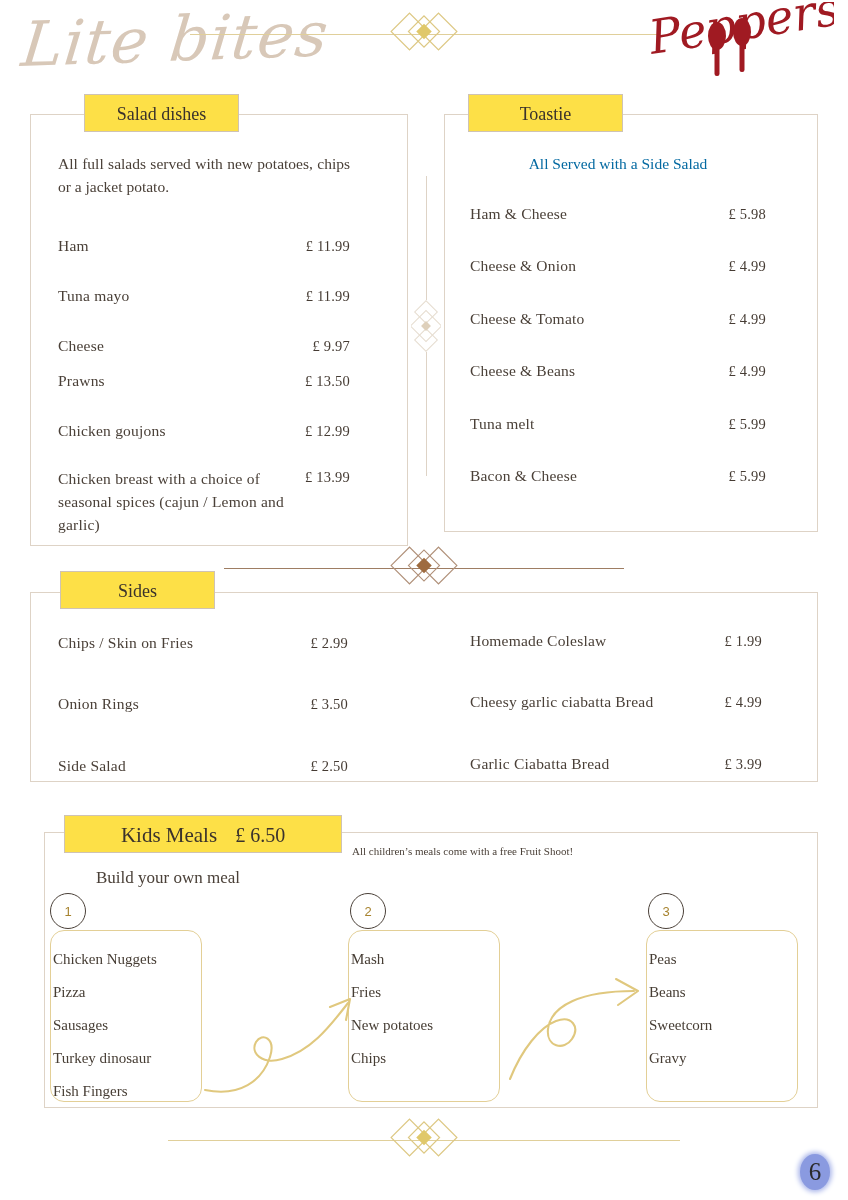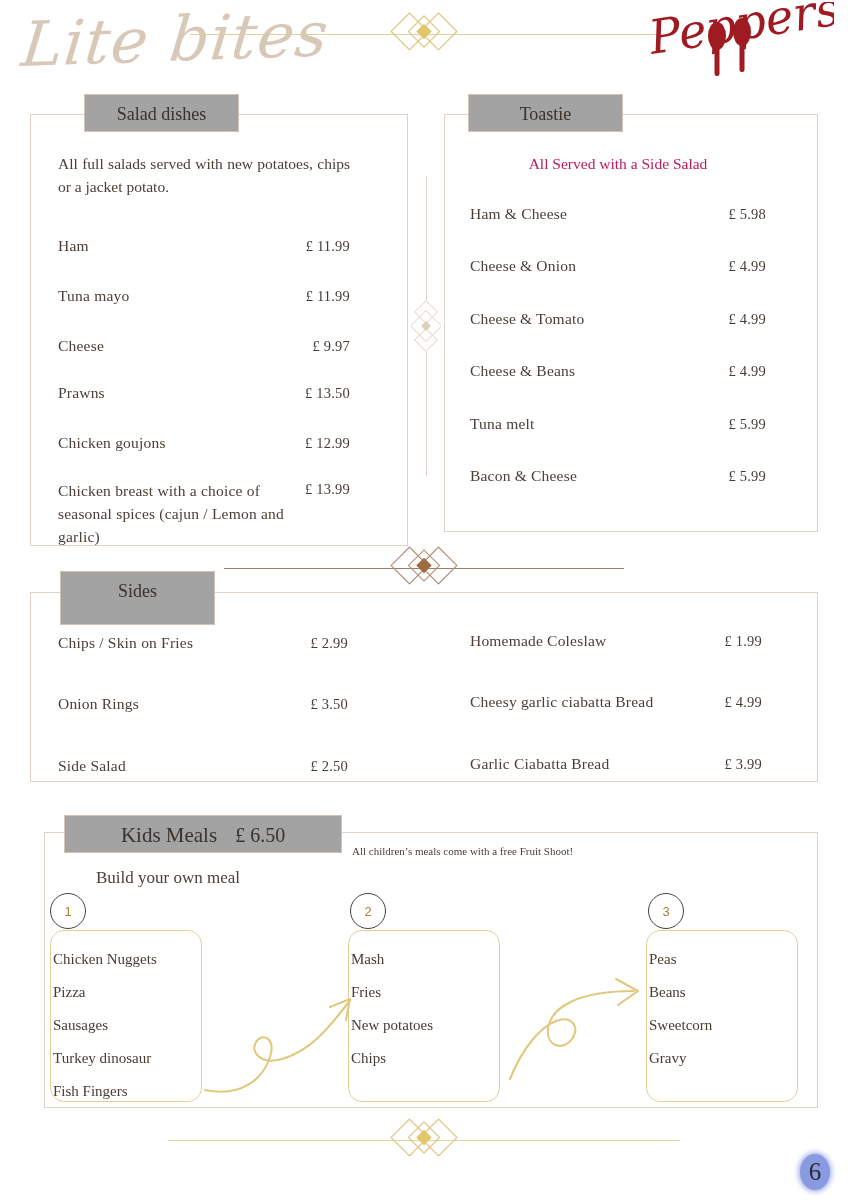--- a/index.html
+++ b/index.html
@@ -59,21 +59,21 @@
 
   
   .frame {
     position: absolute;
     border: 1px solid #ded3c6;
     background: #fff;
     box-sizing: border-box;
   }
   .frame-title {
     position: absolute;
-    background: #a3a3a3;
+    background: #fde047;
     border: 1px solid #cfc3b4;
     box-sizing: border-box;
     text-align: center;
     z-index: 4;
     color: #3a322c;
     white-space: nowrap;
   }
 
   
   .rows { position: absolute; left: 0; right: 0; }
@@ -94,21 +94,21 @@
     white-space: nowrap;
   }
   .intro {
     font-size: 15.5px;
     line-height: 1.5;
     color: #4a4038;
     text-align: justify;
   }
   .center-note {
     font-size: 15.5px;
-    color: #be185d;
+    color: #0369a1;
     text-align: center;
   }
 
   
   .vdiv {
     position: absolute;
     width: 1px;
     background: #ded3c6;
   }
   .vdiv-orn {
@@ -238,21 +238,21 @@
   <div class="row" style="margin-top:28px;">
     <span class="nm">Tuna mayo</span>
     <span class="sp"></span>
     <span class="pr">£ 11.99</span>
   </div>
   <div class="row" style="margin-top:28px;">
     <span class="nm">Cheese</span>
     <span class="sp"></span>
     <span class="pr">£ 9.97</span>
   </div>
-  <div class="row" style="margin-top:24px;">
+  <div class="row" style="margin-top:12px;">
     <span class="nm">Prawns</span>
     <span class="sp"></span>
     <span class="pr">£ 13.50</span>
   </div>
   <div class="row" style="margin-top:28px;text-align:center;">
     <span class="nm">Chicken goujons</span>
     <span class="sp"></span>
     <span class="pr">£ 12.99</span>
   </div>
   <div class="row" style="margin-top:24px; align-items:flex-start;">
@@ -321,21 +321,21 @@
     <g fill="none" stroke="#b09079" stroke-width="1.1">
       <rect x="15.5" y="9.5" width="26" height="26" transform="rotate(45 28.5 22.5)"></rect>
       <rect x="44.5" y="9.5" width="26" height="26" transform="rotate(45 57.5 22.5)"></rect>
       <rect x="32" y="11.5" width="22" height="22" transform="rotate(45 43 22.5)"></rect>
     </g>
     <rect x="37.5" y="17" width="11" height="11" transform="rotate(45 43 22.5)" fill="#9e6b3f"></rect>
   </svg>
 </div>
 
 <div class="frame" style="left:30px; top:592px; width:788px; height:190px;"></div>
-<div class="frame-title" style="left:60px; top:571px; width:155px; height:54px; line-height:38px; font-size:18px;">
+<div class="frame-title" style="left:60px; top:571px; width:155px; height:38px; line-height:38px; font-size:18px;">
   <span>Sides</span>
 </div>
 
 <div class="rows" style="left:58px; width:290px; top:632px;">
   <div class="row">
     <span class="nm">Chips / Skin on Fries</span>
     <span class="sp"></span>
     <span class="pr">£ 2.99</span>
   </div>
   <div class="row" style="margin-top:39px;">

